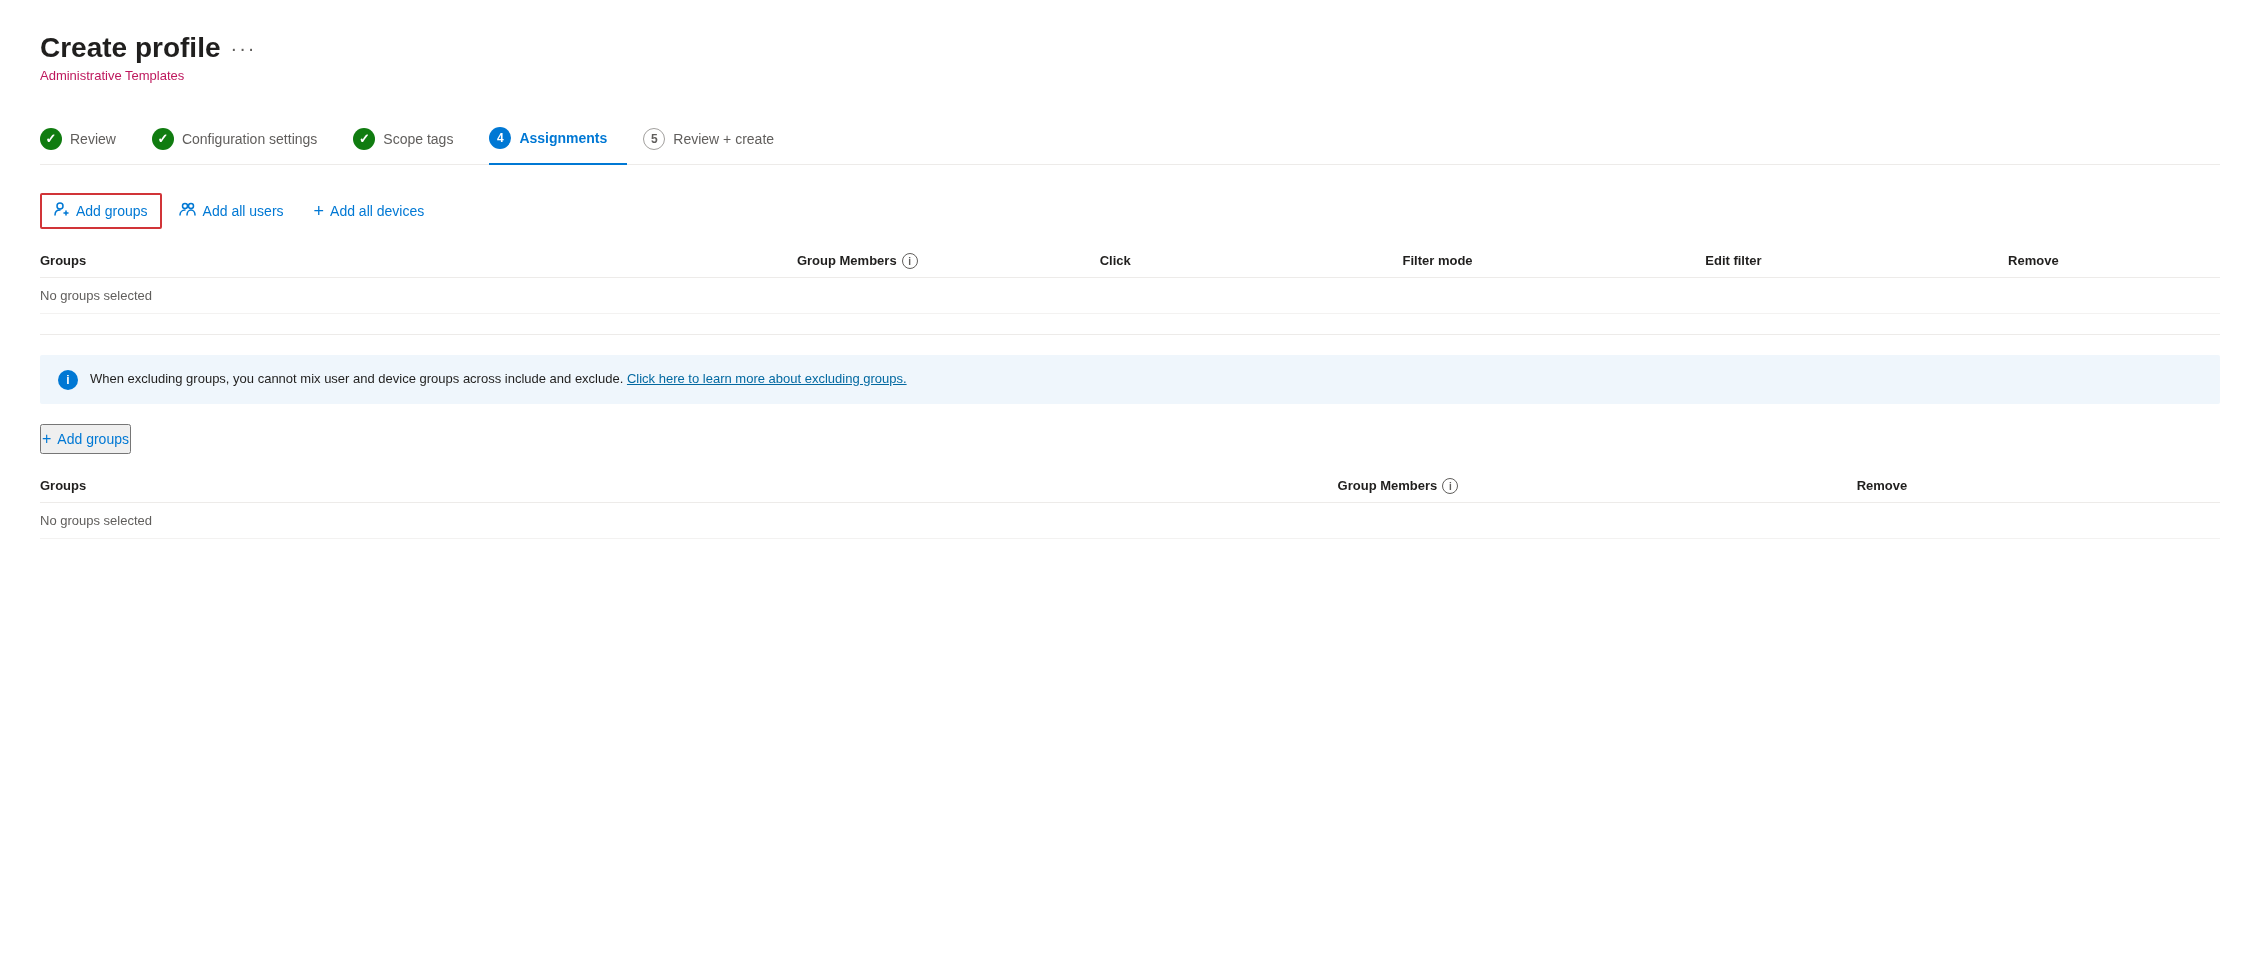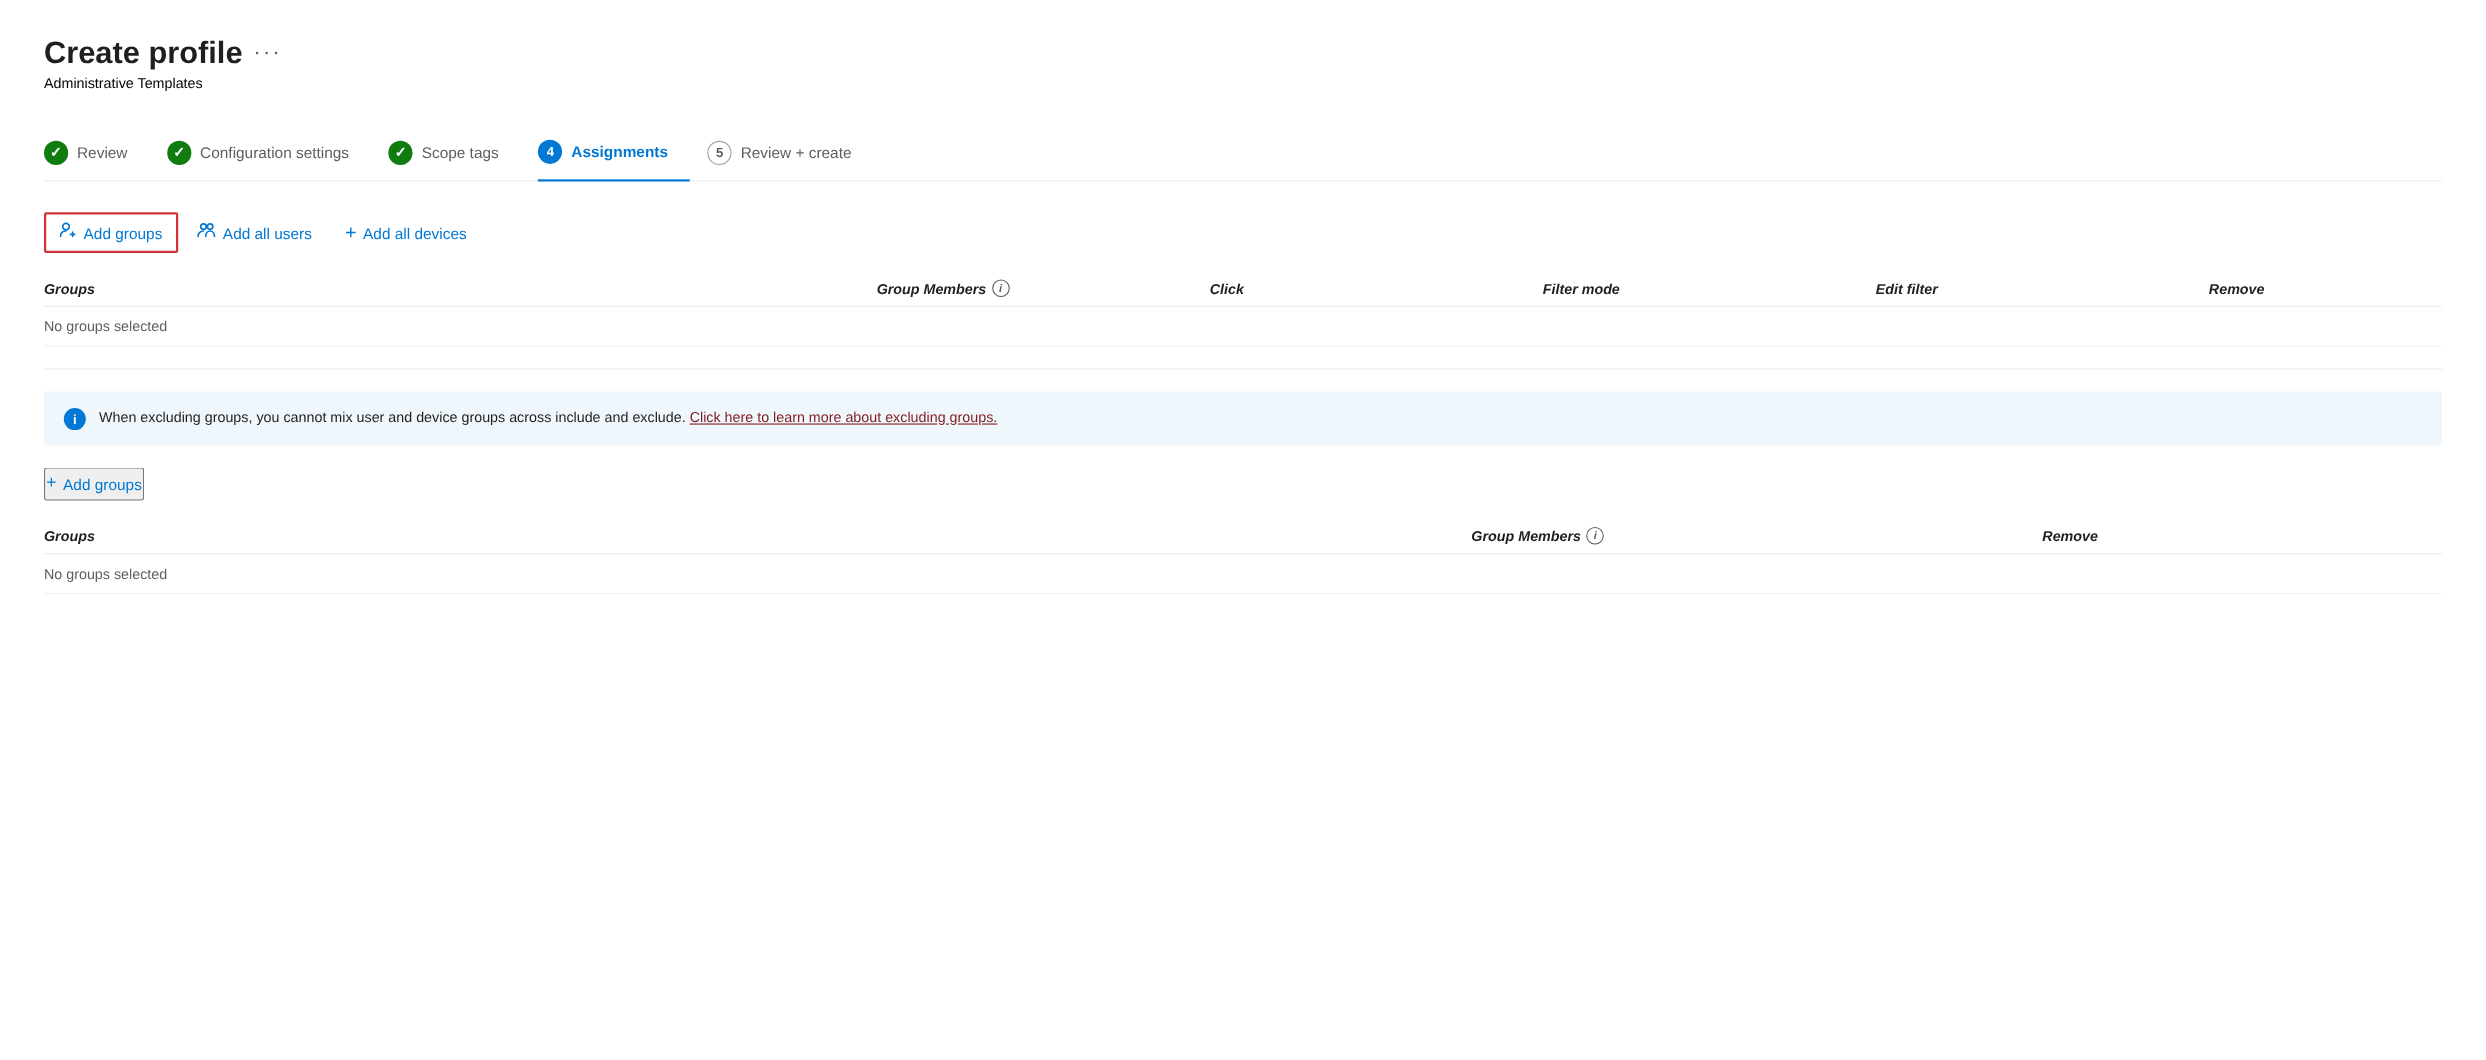--- a/index.html
+++ b/index.html
@@ -13,21 +13,21 @@
     .page-title {
       font-size: 28px;
       font-weight: 600;
       color: #201f1e;
       display: flex;
       align-items: center;
       gap: 10px;
     }
     .page-subtitle {
       font-size: 13px;
-      color: #000000;
+      color: #be185d;
       margin-top: 4px;
     }
     .ellipsis {
       font-size: 20px;
       color: #605e5c;
       letter-spacing: 2px;
     }
     .wizard-steps {
       display: flex;
       align-items: center;
@@ -140,23 +140,22 @@
     .table-row-sm {
       display: grid;
       grid-template-columns: 2.5fr 1fr 0.7fr;
       padding: 10px 0;
       border-bottom: 1px solid #f3f2f1;
       font-size: 13px;
       color: #605e5c;
     }
     .col-header {
       display: flex;
-      align-items: center;
+      align-items: flex-start;
       gap: 5px;
-      font-style: italic;
     }
     .info-icon {
       display: inline-flex;
       align-items: center;
       justify-content: center;
       width: 16px;
       height: 16px;
       border-radius: 50%;
       border: 1.5px solid #605e5c;
       font-size: 10px;
@@ -192,21 +191,21 @@
       font-weight: 700;
       flex-shrink: 0;
       margin-top: 1px;
     }
     .info-banner-text {
       font-size: 13px;
       color: #201f1e;
       line-height: 1.5;
     }
     .info-banner-link {
-      color: #7f1d1d;
+      color: #0369a1;
       text-decoration: underline;
       cursor: pointer;
       margin-top: 24px;
     }
     .excluded-section {
       margin-top: 8px;
     }
     .add-groups-excluded {
       display: flex;
       align-items: center;

